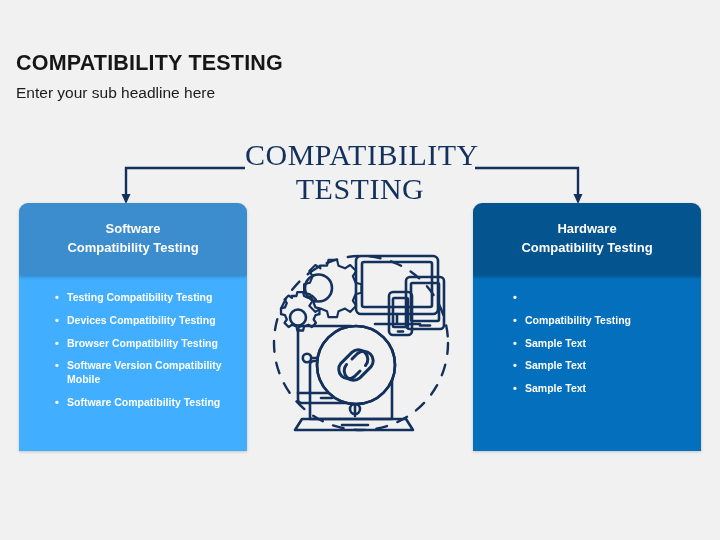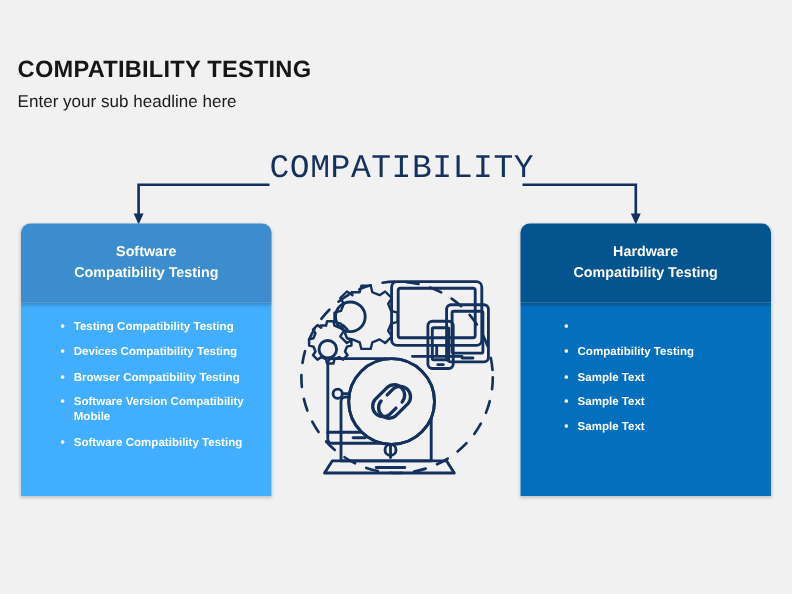--- a/index.html
+++ b/index.html
@@ -44,21 +44,21 @@
     white-space: nowrap;
   }
 
   
   .center-title {
     position: absolute;
     left: 245px;
     top: 103px;
     width: 230px;
     text-align: center;
-    font-family: Liberation Mono, monospace;
+    font-family: Liberation Serif, serif;
     font-size: 30px;
     line-height: 1.13;
     font-weight: normal;
     color: #13315c;
     letter-spacing: 0.5px;
   }
   .center-title .l2 { display: block; }
 
   
   .connectors {
@@ -166,20 +166,21 @@
 </head>
 <body>
 
 <div class="slide">
 
   <div class="page-title">COMPATIBILITY TESTING</div>
   <div class="page-subtitle">Enter your sub headline here</div>
 
   <div class="center-title">
     <span class="l1">COMPATIBILITY</span>
+    <span class="l2">TESTING</span>
   </div>
 
   <svg class="connectors" viewBox="0 0 720 540">
     <g stroke="#13315c" stroke-width="2.4" fill="none">
       <path d="M245 133 L126 133 L126 160"></path>
       <path d="M475 133 L578 133 L578 160"></path>
     </g>
     <polygon points="126,169 121.5,159 130.5,159" fill="#13315c"></polygon>
     <polygon points="578,169 573.5,159 582.5,159" fill="#13315c"></polygon>
   </svg>

